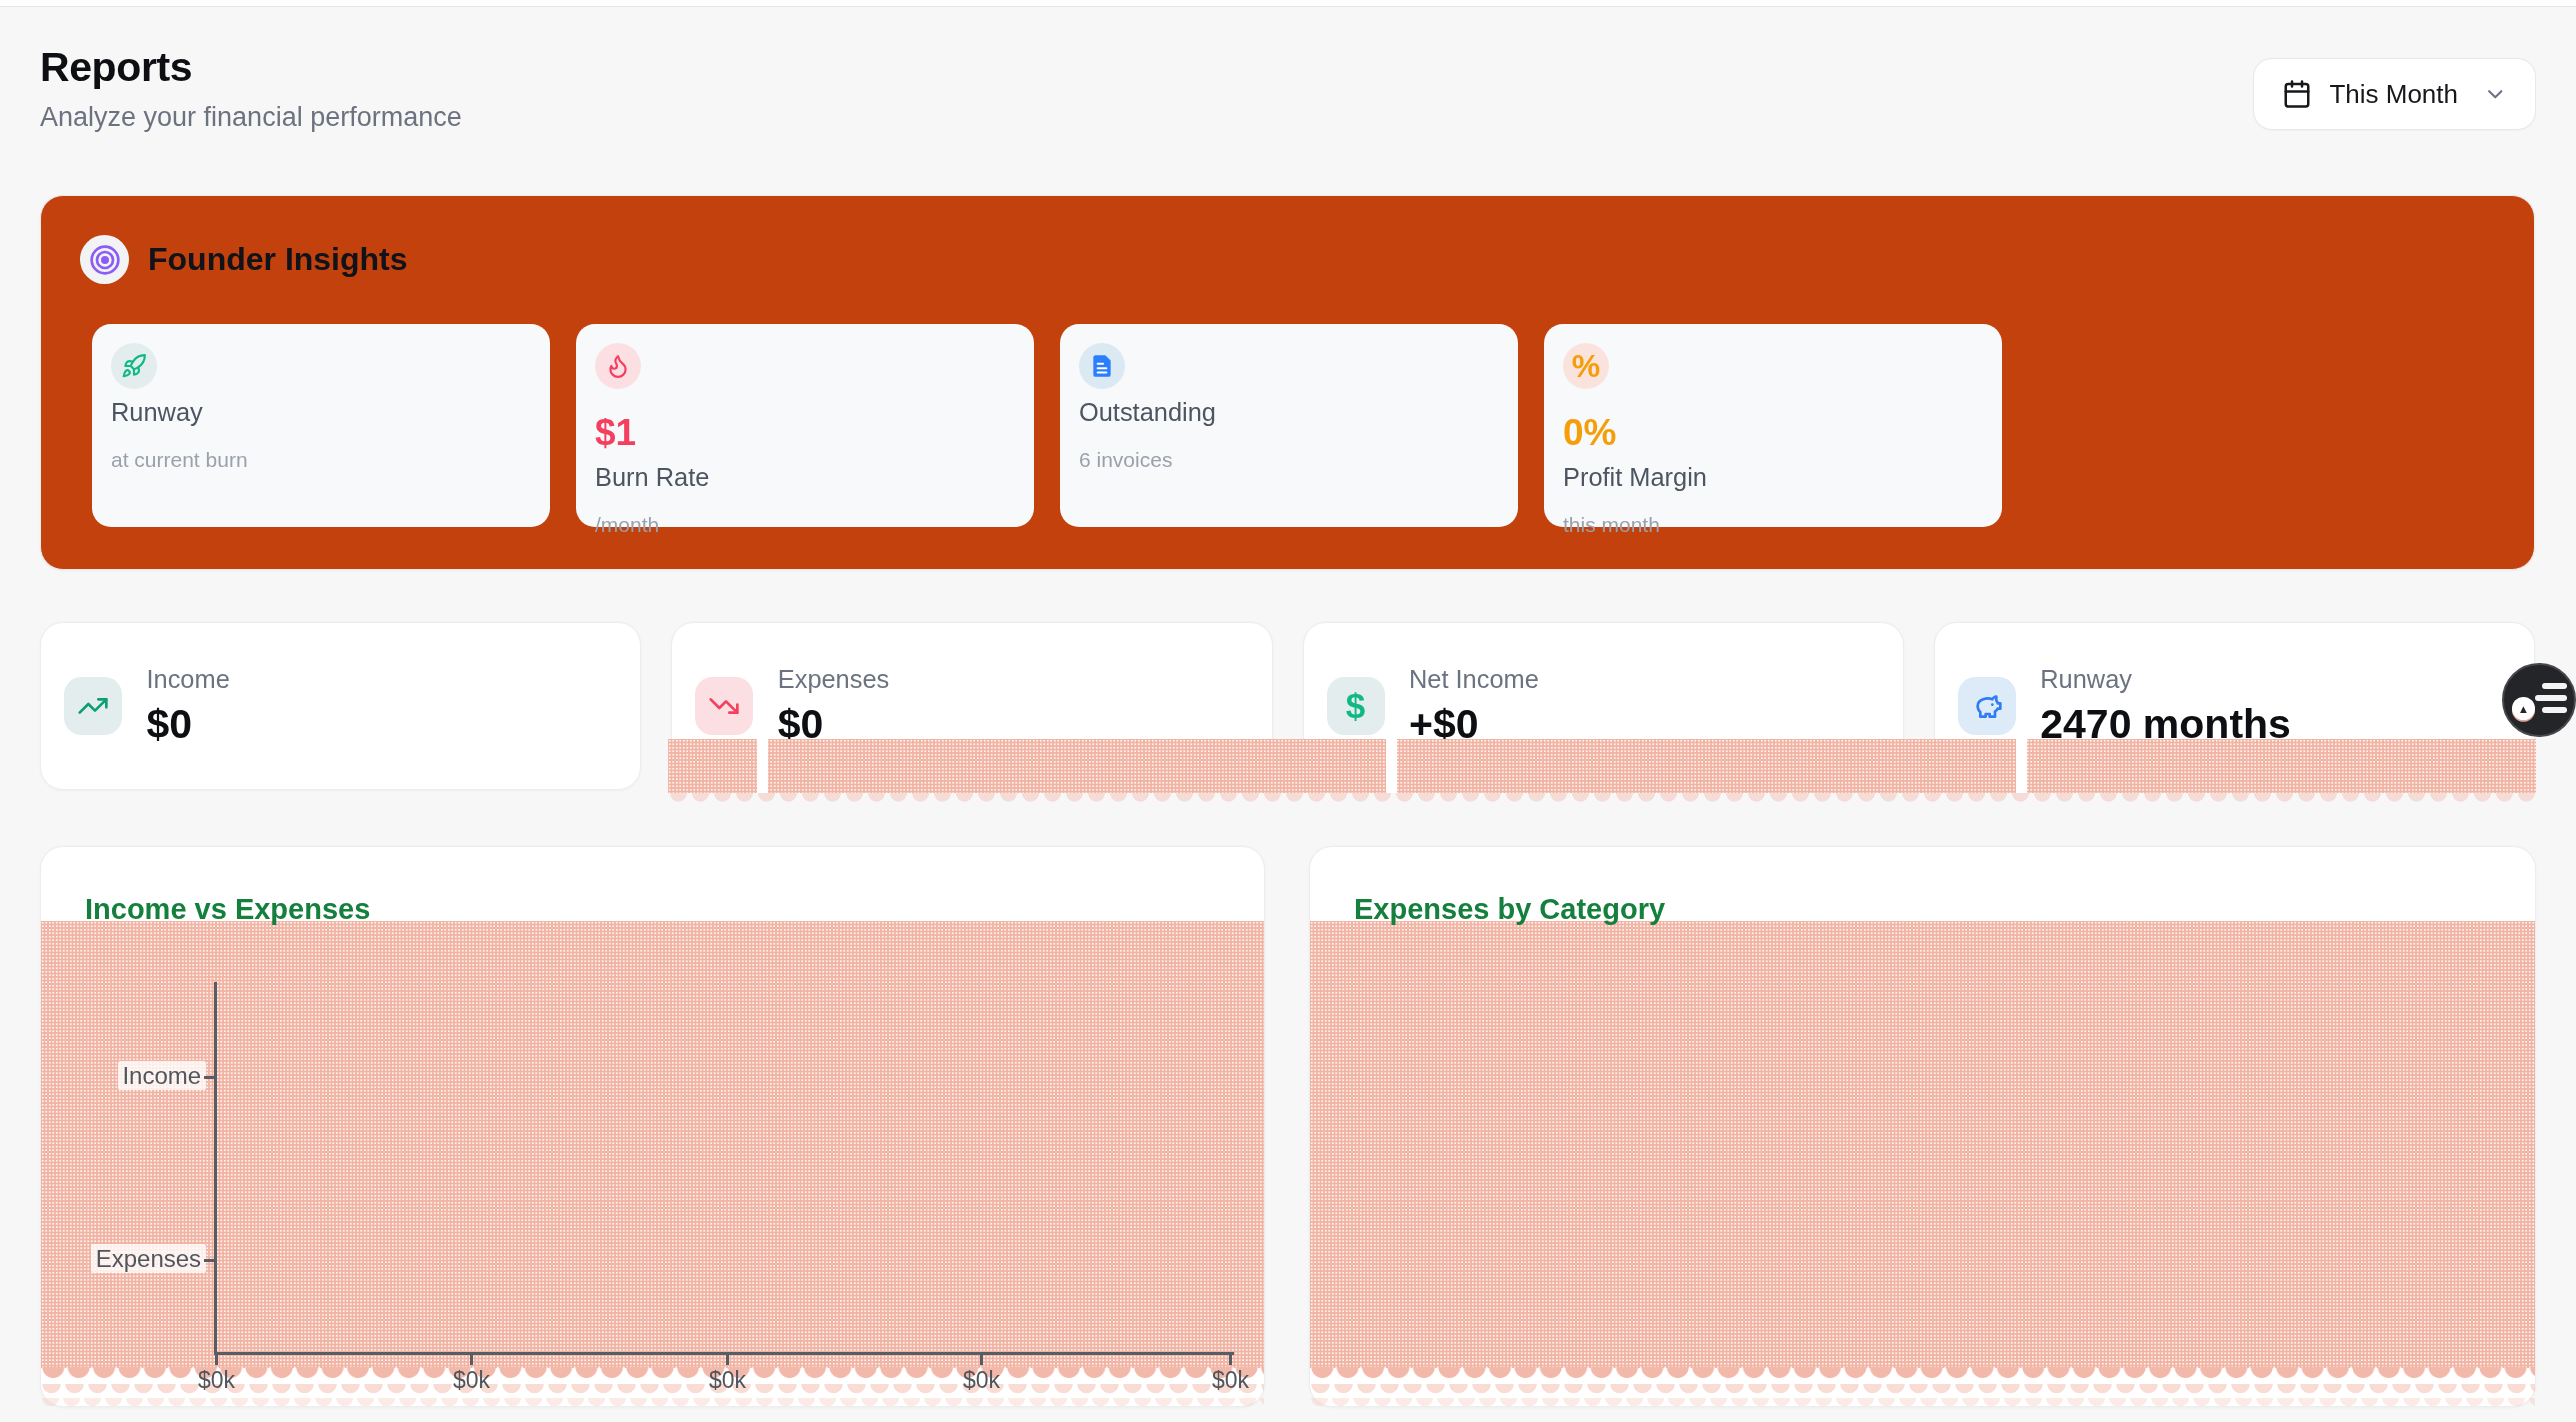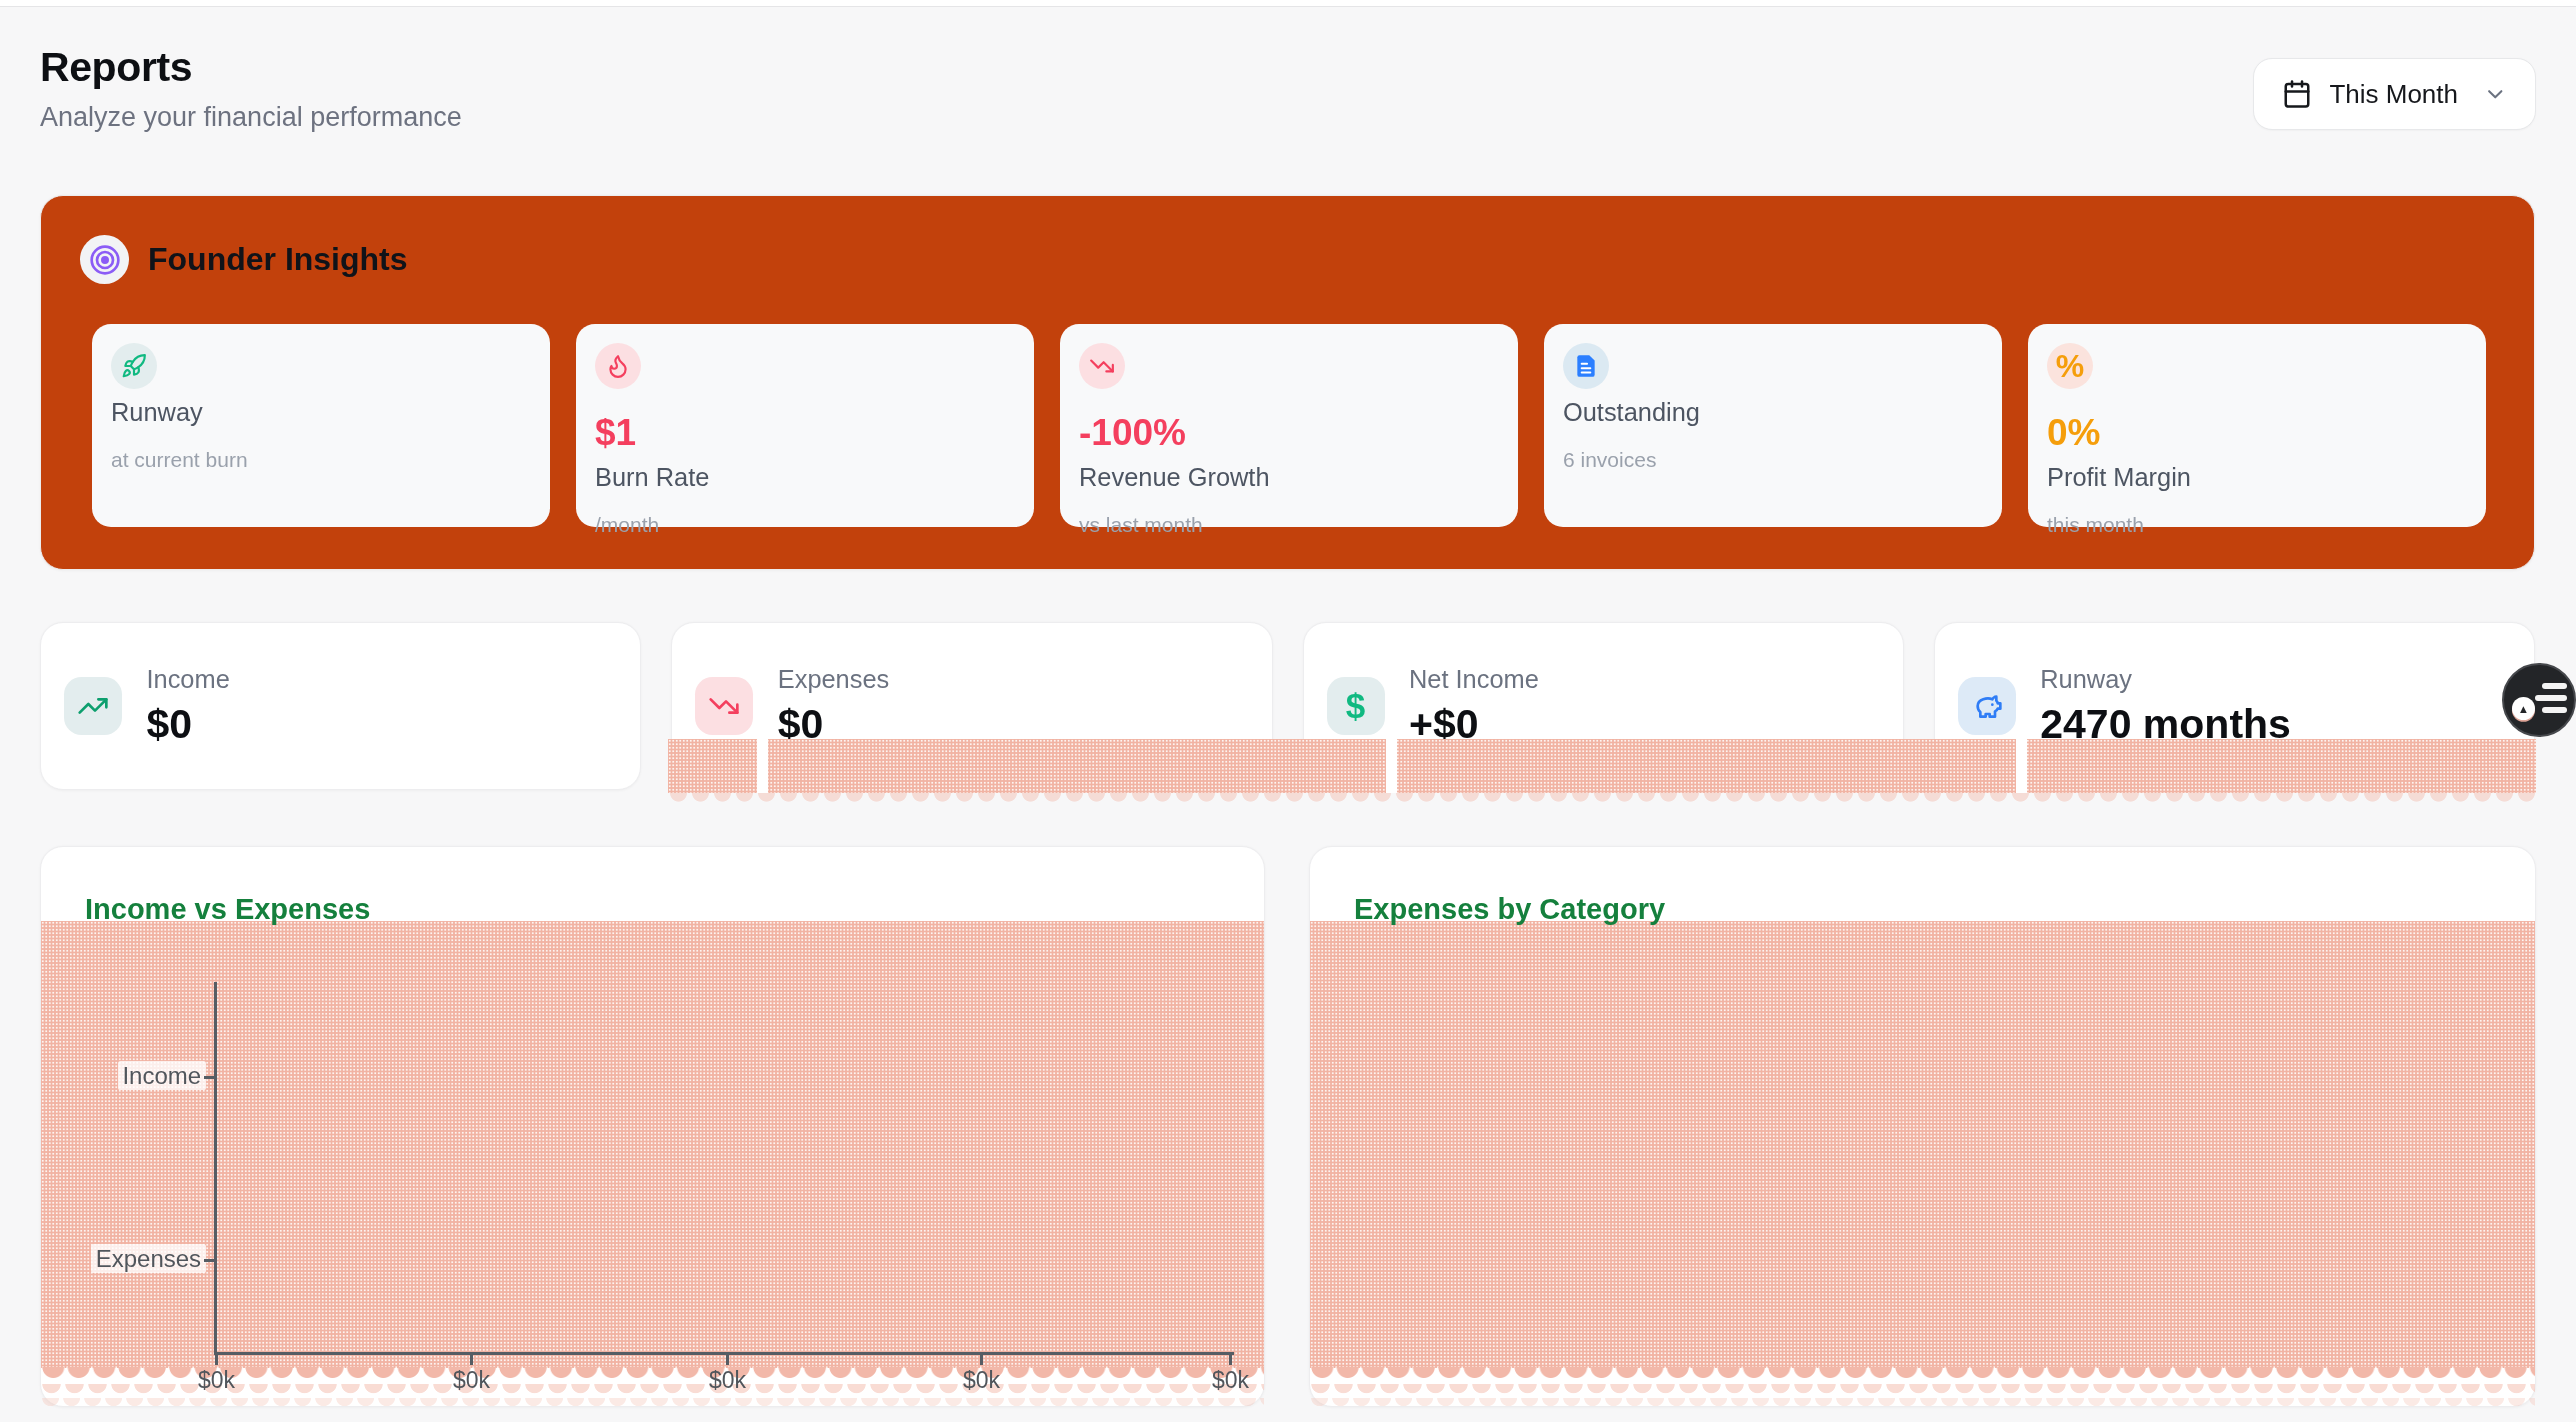--- a/index.html
+++ b/index.html
@@ -176,31 +176,20 @@
       <div class="icon-circle bg-pink">
         <svg width="26" height="26" viewBox="0 0 24 24" fill="none" stroke="#f43f5e" stroke-width="2" stroke-linecap="round" stroke-linejoin="round">
             <path d="M8.5 14.5A2.5 2.5 0 0 0 11 12c0-1.38-.5-2-1-3-1.072-2.143-.224-4.054 2-6 .5 2.5 2 4.9 4 6.5 2 1.6 3 3.5 3 5.5a7 7 0 1 1-14 0c0-1.153.433-2.294 1-3a2.5 2.5 0 0 0 2.5 2.5z"></path>
           </svg>
       </div>
       <div class="insight-value c-rose">$1</div>
       <div class="insight-label">Burn Rate</div>
       <div class="insight-sub">/month</div>
     </div>
 
-    <div class="insight-card">
-      <div class="icon-circle bg-pink">
-        <svg width="26" height="26" viewBox="0 0 24 24" fill="none" stroke="#f43f5e" stroke-width="2" stroke-linecap="round" stroke-linejoin="round">
-            <polyline points="22 17 13.5 8.5 8.5 13.5 2 7"></polyline>
-            <polyline points="16 17 22 17 22 11"></polyline>
-          </svg>
-      </div>
-      <div class="insight-value c-rose">-100%</div>
-      <div class="insight-label">Revenue Growth</div>
-      <div class="insight-sub">vs last month</div>
-    </div>
 
     <div class="insight-card">
       <div class="icon-circle bg-blue">
         <svg width="26" height="26" viewBox="0 0 24 24">
             <path fill="#2b7fff" d="M6 2h9l5 5v13a2 2 0 0 1-2 2H6a2 2 0 0 1-2-2V4a2 2 0 0 1 2-2z"></path>
             <line x1="8" y1="10" x2="13" y2="10" stroke="#fff" stroke-width="1.8" stroke-linecap="round"></line>
             <line x1="8" y1="14" x2="16" y2="14" stroke="#fff" stroke-width="1.8" stroke-linecap="round"></line>
             <line x1="8" y1="18" x2="16" y2="18" stroke="#fff" stroke-width="1.8" stroke-linecap="round"></line>
           </svg>
       </div>

